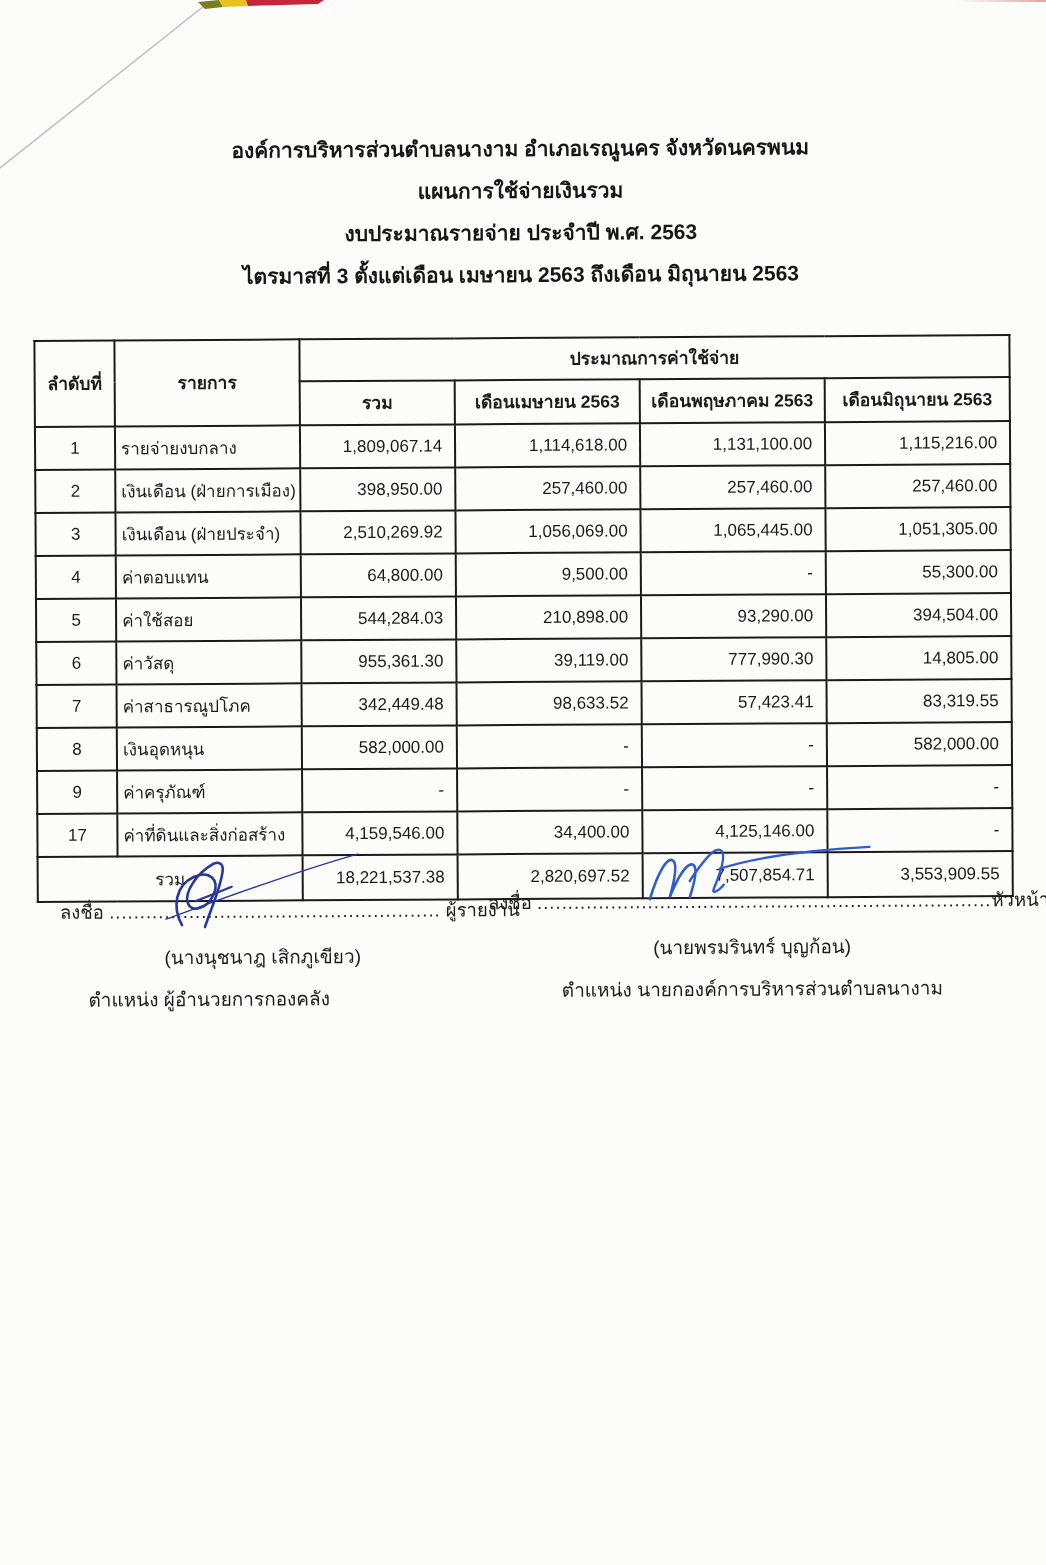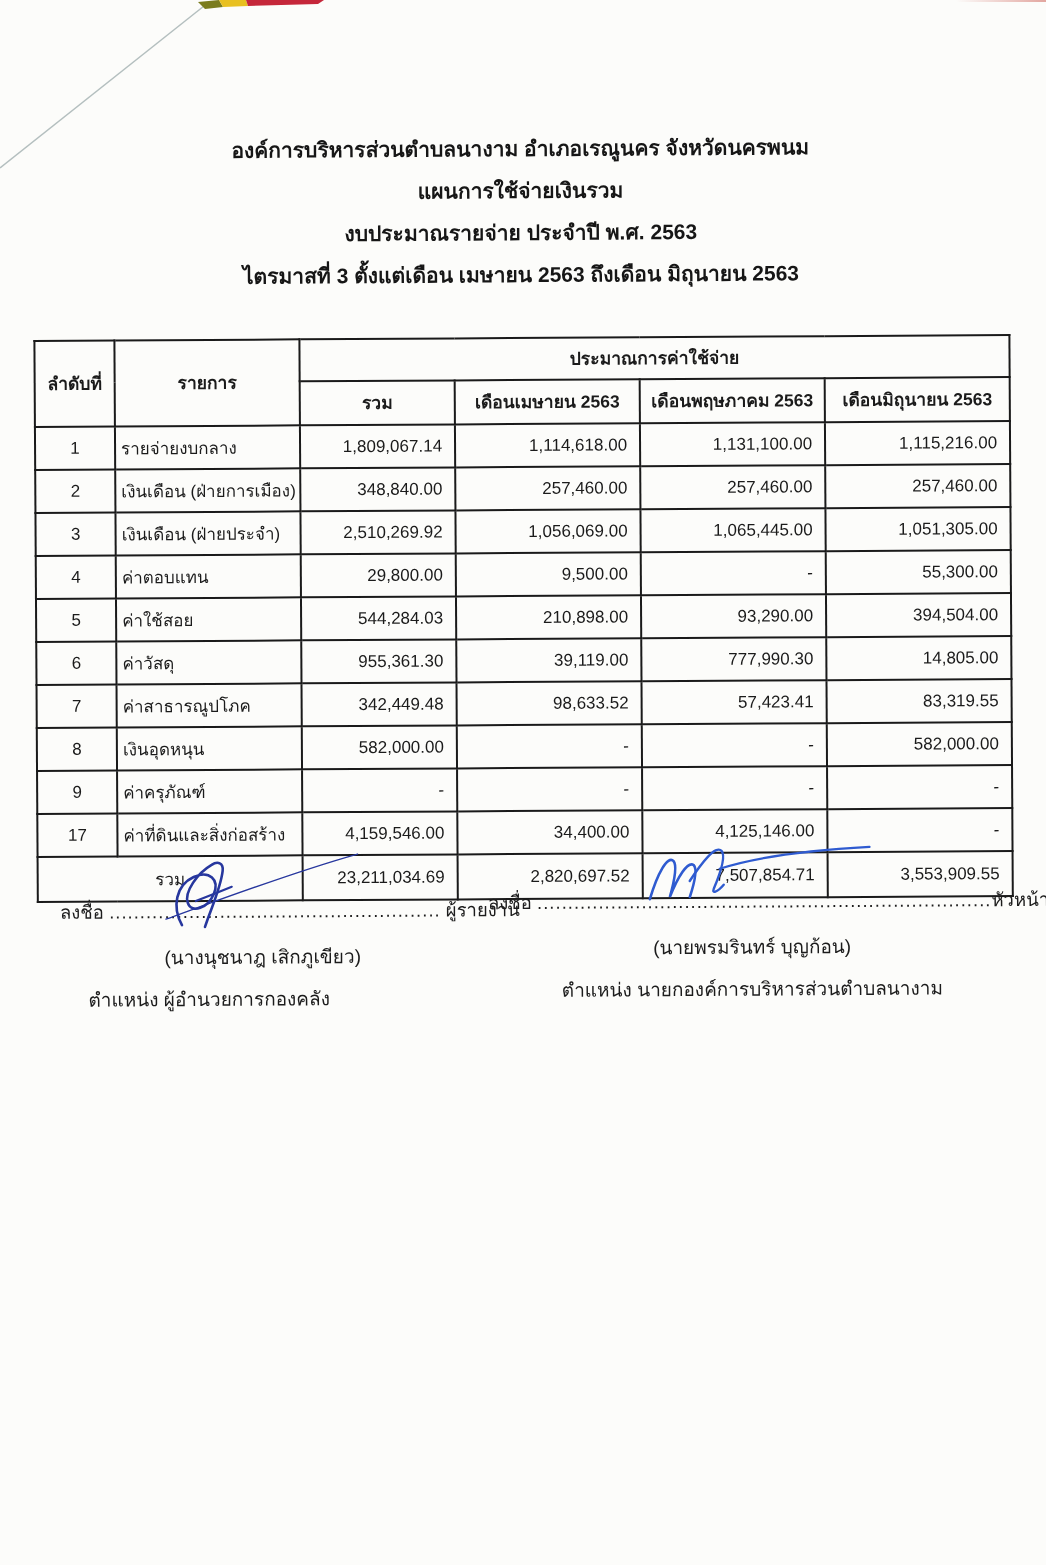--- a/index.html
+++ b/index.html
@@ -98,37 +98,37 @@
           <td class="c-no">1</td>
           <td class="c-item">รายจ่ายงบกลาง</td>
           <td class="c-num">1,809,067.14</td>
           <td class="c-num">1,114,618.00</td>
           <td class="c-num">1,131,100.00</td>
           <td class="c-num">1,115,216.00</td>
         </tr>
         <tr>
           <td class="c-no">2</td>
           <td class="c-item">เงินเดือน (ฝ่ายการเมือง)</td>
-          <td class="c-num">348,840.00</td>
+          <td class="c-num">398,950.00</td>
           <td class="c-num">257,460.00</td>
           <td class="c-num">257,460.00</td>
           <td class="c-num">257,460.00</td>
         </tr>
         <tr>
           <td class="c-no">3</td>
           <td class="c-item">เงินเดือน (ฝ่ายประจำ)</td>
           <td class="c-num">2,510,269.92</td>
           <td class="c-num">1,056,069.00</td>
           <td class="c-num">1,065,445.00</td>
           <td class="c-num">1,051,305.00</td>
         </tr>
         <tr>
           <td class="c-no">4</td>
           <td class="c-item">ค่าตอบแทน</td>
-          <td class="c-num">29,800.00</td>
+          <td class="c-num">64,800.00</td>
           <td class="c-num">9,500.00</td>
           <td class="c-num">-</td>
           <td class="c-num">55,300.00</td>
         </tr>
         <tr>
           <td class="c-no">5</td>
           <td class="c-item">ค่าใช้สอย</td>
           <td class="c-num">544,284.03</td>
           <td class="c-num">210,898.00</td>
           <td class="c-num">93,290.00</td>
@@ -171,21 +171,21 @@
           <td class="c-item">ค่าที่ดินและสิ่งก่อสร้าง</td>
           <td class="c-num">4,159,546.00</td>
           <td class="c-num">34,400.00</td>
           <td class="c-num">4,125,146.00</td>
           <td class="c-num">-</td>
         </tr>
       </tbody>
       <tfoot>
         <tr>
           <td colspan="2" class="c-label">รวม</td>
-          <td class="c-num">23,211,034.69</td>
+          <td class="c-num">18,221,537.38</td>
           <td class="c-num">2,820,697.52</td>
           <td class="c-num">7,507,854.71</td>
           <td class="c-num">3,553,909.55</td>
         </tr>
       </tfoot>
     </table>
 
     <div class="sig-block sig-left">
       <div class="sig-line">
         <span>ลงชื่อ</span>

